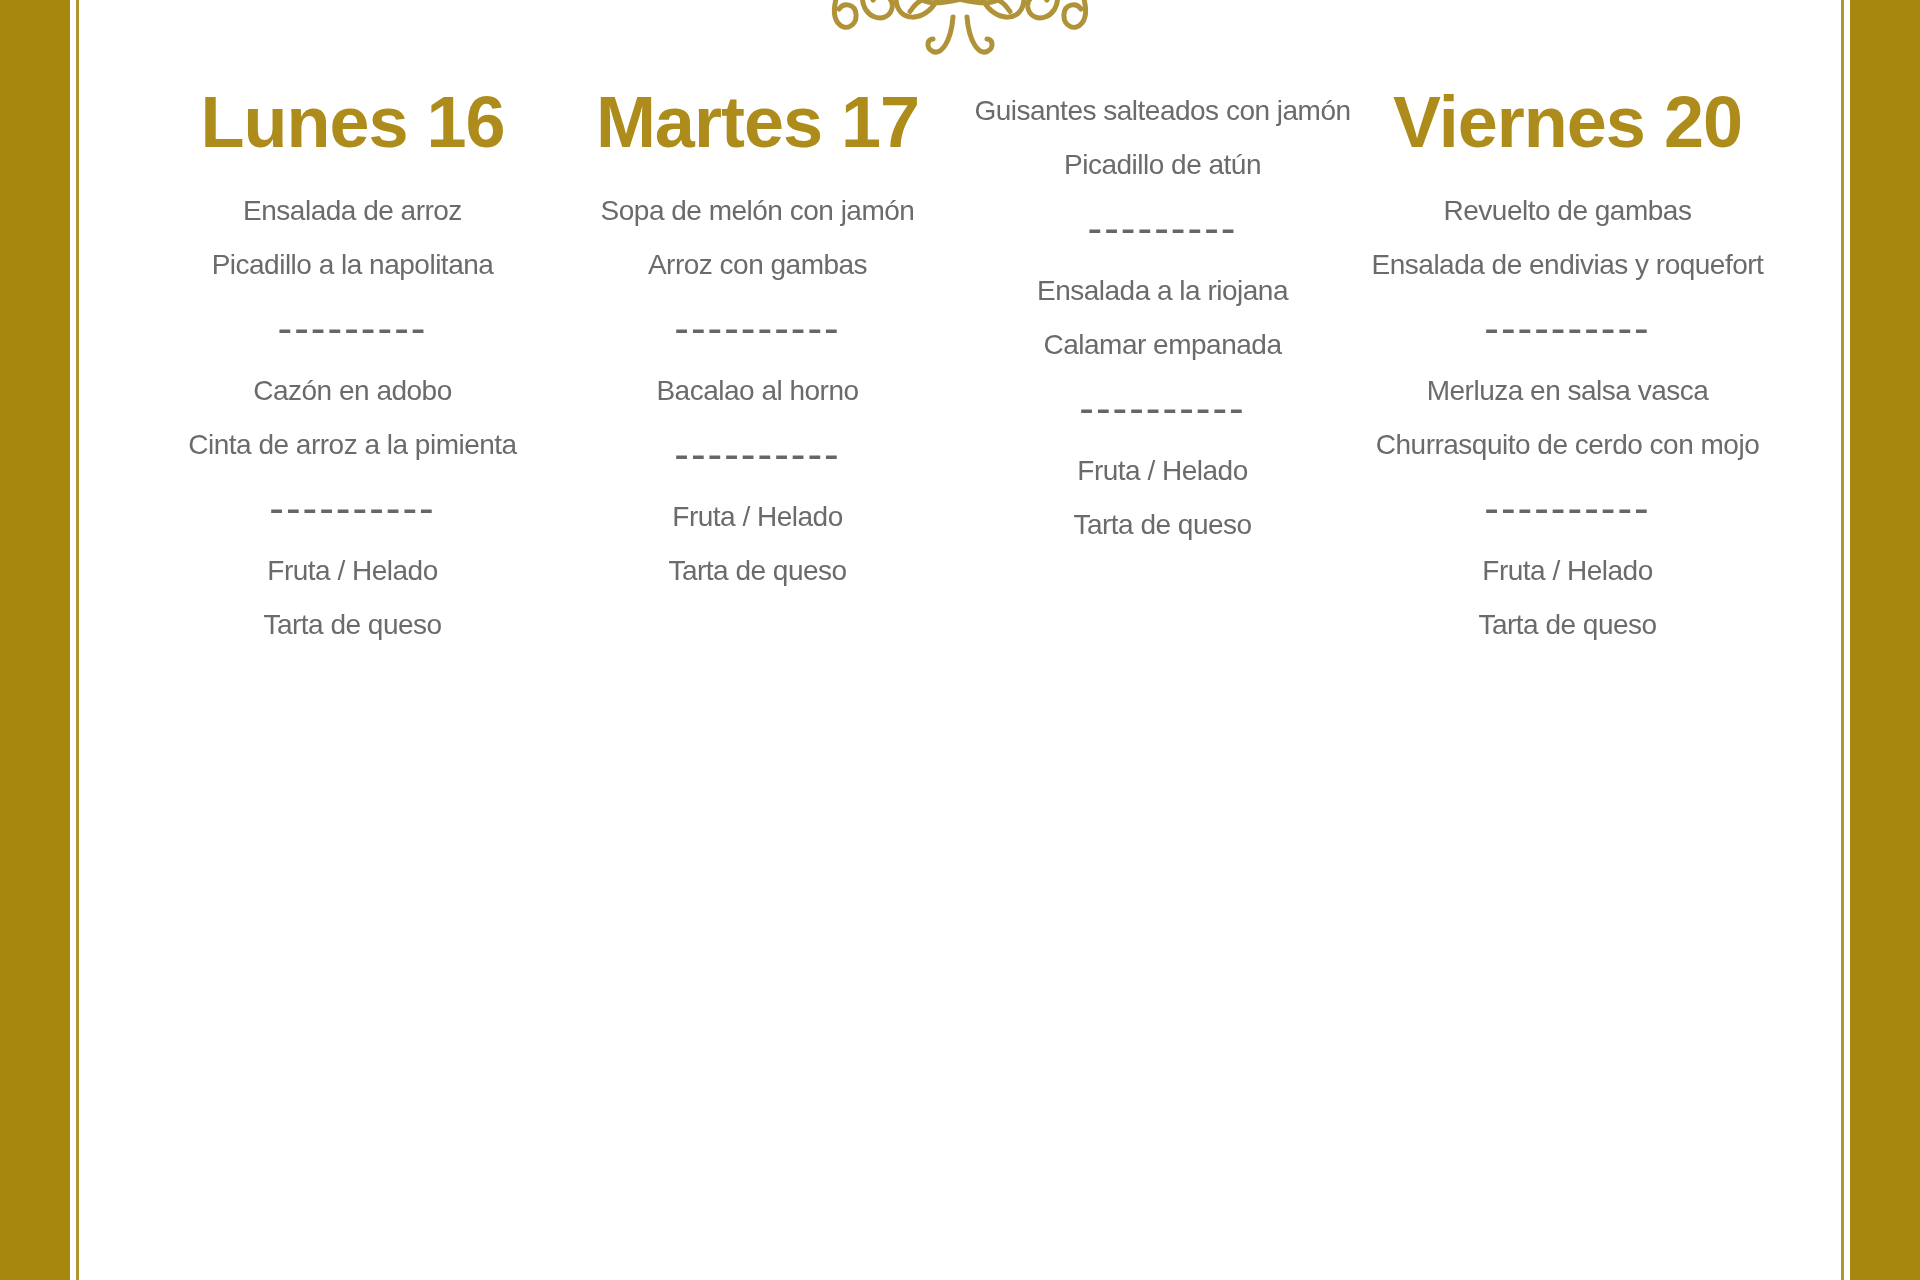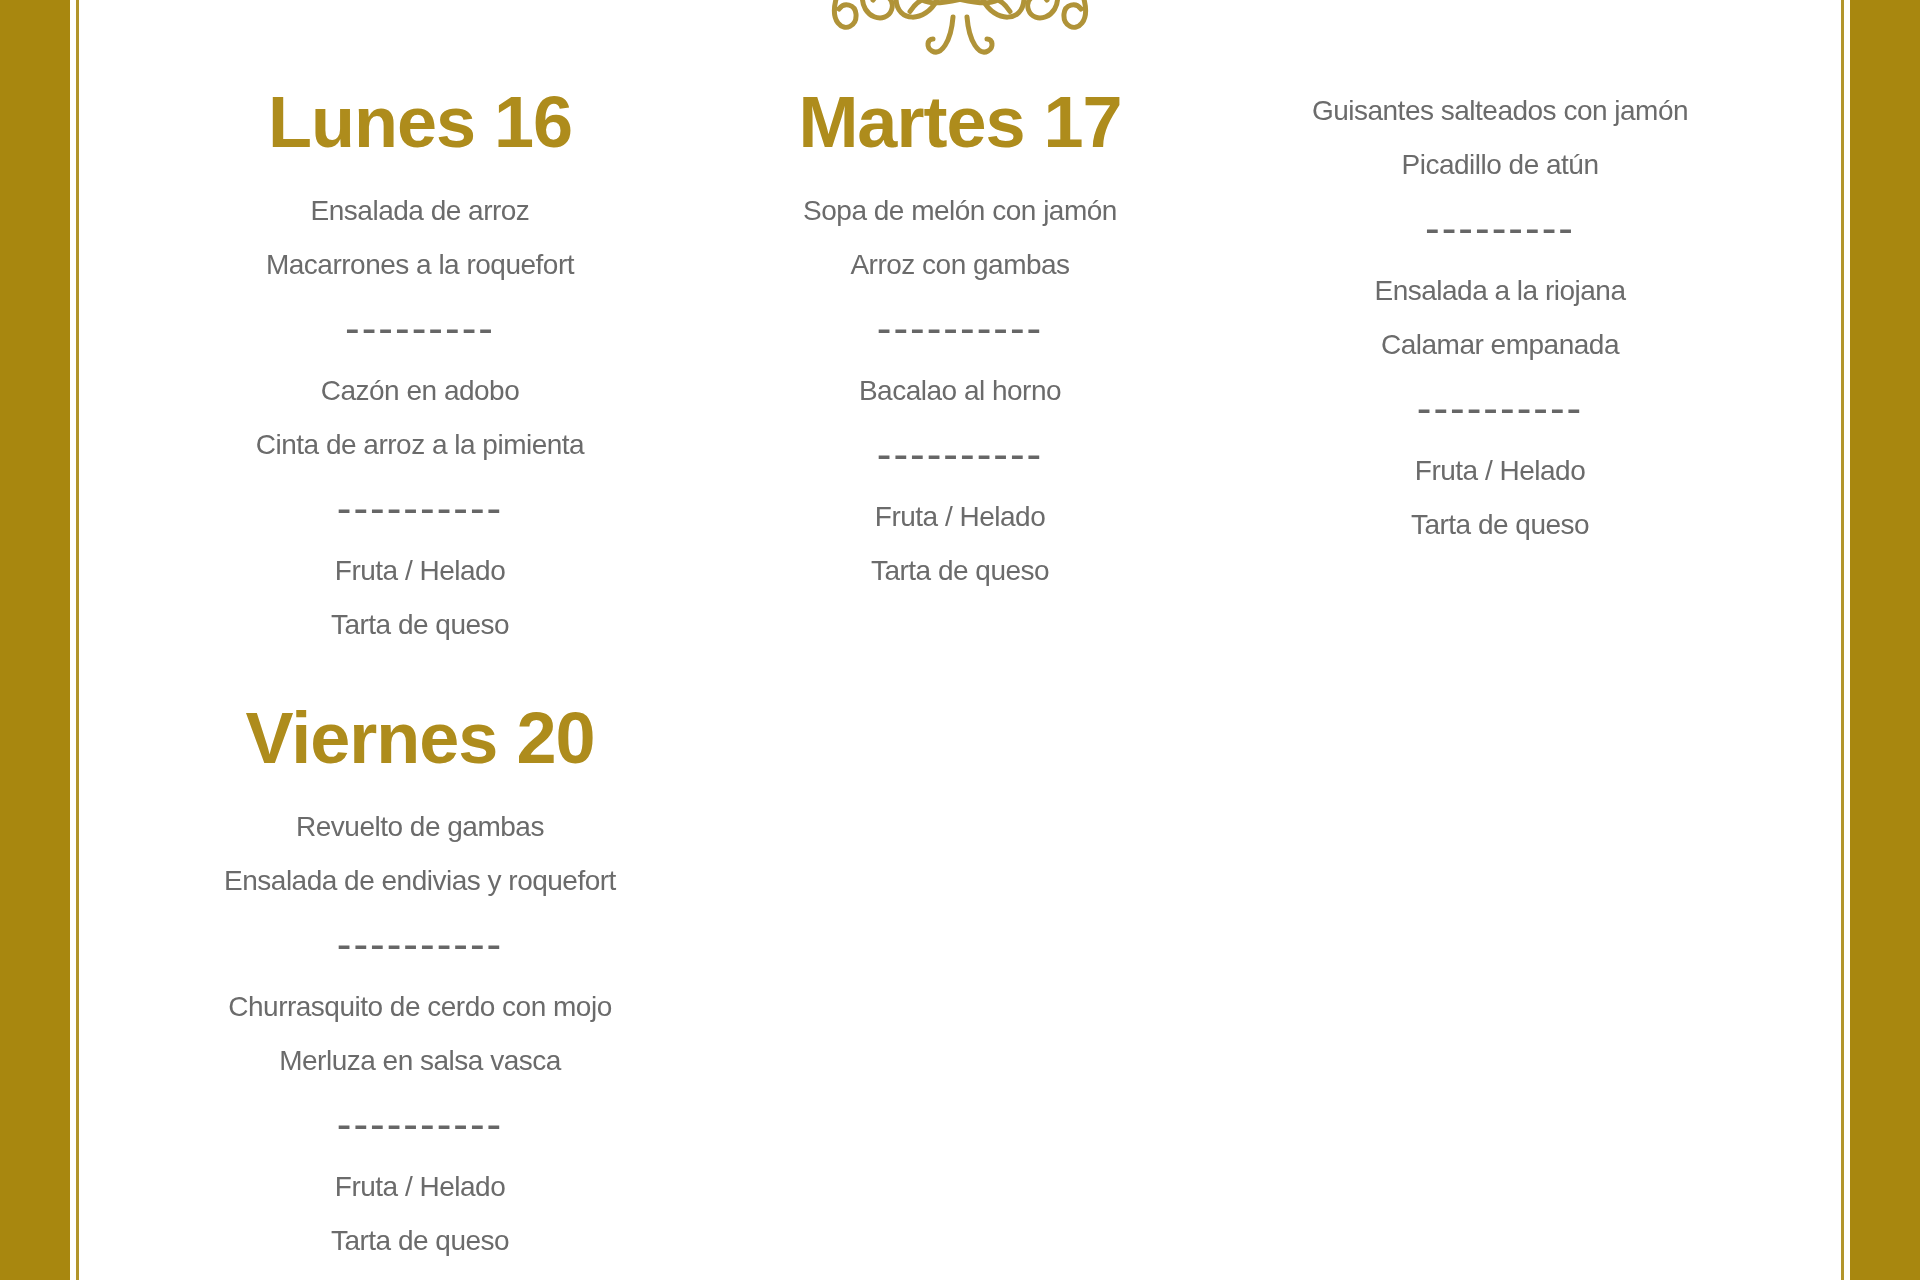--- a/index.html
+++ b/index.html
@@ -52,21 +52,21 @@
     margin-top: -76px;
     flex: 0 0 auto;
   }
   
   .menu-grid {
     position: absolute;
     top: 84px;
     left: 150px;
     width: 1620px;
     display: grid;
-    grid-template-columns: 1fr 1fr 1fr;
+    grid-template-columns: 1fr 1fr 1fr 1fr;
     row-gap: 48px;
   }
   .day {
     text-align: center;
   }
   .day-title {
     font-size: 72px;
     font-weight: bold;
     color: #AE8C1C;
     line-height: 1.08;
@@ -118,21 +118,21 @@
         <path d="M 324,186 C 328,236 348,264 366,254 C 378,247 376,230 364,230"></path>
       </g>
     </svg>
   </div>
 
   <div class="menu-grid">
 
     <section class="day">
       <h2 class="day-title">Lunes 16</h2>
       <div class="dish">Ensalada de arroz</div>
-      <div class="dish">Macarrones a la roquefort</div>
+      <div class="dish">Picadillo a la napolitana</div>
       <div class="sep">---------</div>
       <div class="dish">Cazón en adobo</div>
       <div class="dish">Cinta de arroz a la pimienta</div>
       <div class="sep">----------</div>
       <div class="dish">Fruta / Helado</div>
       <div class="dish">Tarta de queso</div>
     </section>
 
     <section class="day">
       <h2 class="day-title">Martes 17</h2>
@@ -154,21 +154,21 @@
       <div class="sep">----------</div>
       <div class="dish">Fruta / Helado</div>
       <div class="dish">Tarta de queso</div>
     </section>
 
     <section class="day">
       <h2 class="day-title">Viernes 20</h2>
       <div class="dish">Revuelto de gambas</div>
       <div class="dish">Ensalada de endivias y roquefort</div>
       <div class="sep">----------</div>
+      <div class="dish">Merluza en salsa vasca</div>
       <div class="dish">Churrasquito de cerdo con mojo</div>
-      <div class="dish">Merluza en salsa vasca</div>
       <div class="sep">----------</div>
       <div class="dish">Fruta / Helado</div>
       <div class="dish">Tarta de queso</div>
     </section>
 
   </div>
 </div>
 
 </body></html>

